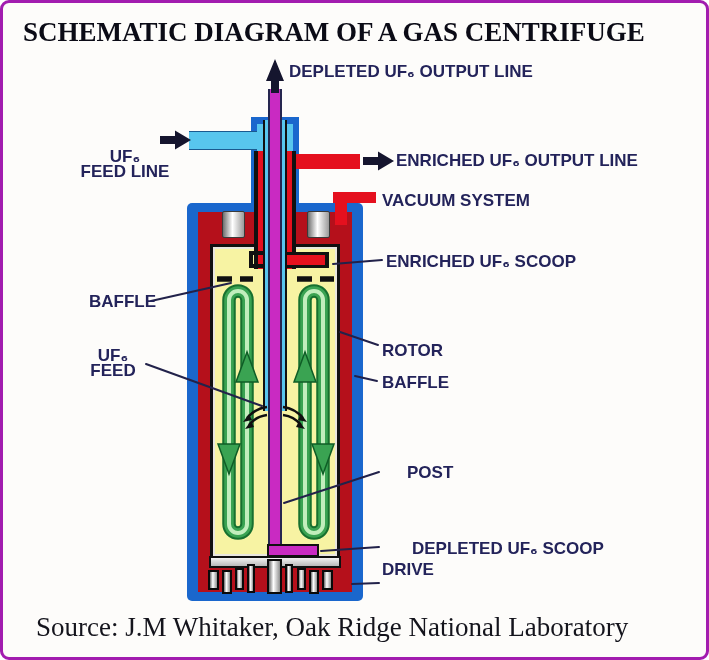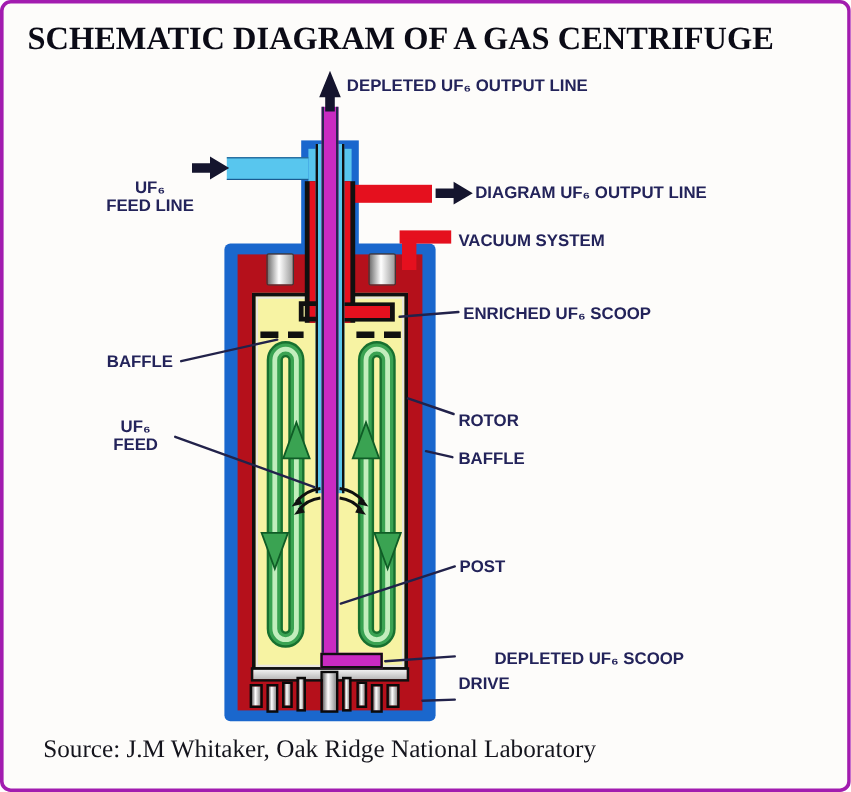--- a/index.html
+++ b/index.html
@@ -16,24 +16,24 @@
   .abs{position:absolute;}
   .title{
     left:20px;top:14px;width:672px;
     font-family:"Liberation Serif","DejaVu Serif",serif;
     font-weight:bold;font-size:27px;letter-spacing:0px;
     color:#0b0b16;white-space:nowrap;
   }
   .source{
     left:33px;top:609px;width:640px;
     font-family:"Liberation Serif","DejaVu Serif",serif;
-    font-size:21px;color:#14141c;white-space:nowrap;
+    font-size:27px;color:#14141c;white-space:nowrap;
   }
   .lbl{
-    font-weight:bold;font-size:14px;line-height:15px;
+    font-weight:bold;font-size:17px;line-height:15px;
     color:var(--label_navy,#23235a);white-space:nowrap;
   }
   .lbl2{text-align:center;width:110px;white-space:normal;}
   
   .neck       {left:248px;top:114px;width:48px;height:90px;background:var(--casing_blue,#1a67cd);}
   .neckcore   {left:254px;top:121px;width:36px;height:31px;background:var(--feed_cyan,#58c6ee);}
   .casing     {left:184px;top:200px;width:176px;height:398px;background:var(--casing_blue,#1a67cd);border-radius:5px;}
   .rotorblock {left:195px;top:209px;width:154px;height:380px;background:var(--rotor_red,#b5101b);}
   .bore{
     left:207px;top:241px;width:130px;height:315px;box-sizing:border-box;
@@ -164,28 +164,28 @@
     <line class="leader" x1="281" y1="500" x2="376" y2="469"></line>
     <line class="leader" x1="318" y1="548" x2="376" y2="544"></line>
     <line class="leader" x1="349" y1="581" x2="376" y2="580"></line>
   </svg>
 
   <div class="abs lbl" style="left:286px;top:61px;">DEPLETED UF₆ OUTPUT LINE</div>
   <div class="abs lbl lbl2" style="left:67px;top:146px;">
     <div>UF₆</div>
     <div>FEED LINE</div>
   </div>
-  <div class="abs lbl" style="left:393px;top:150px;">DIAGRAM UF₆ OUTPUT LINE</div>
+  <div class="abs lbl" style="left:393px;top:150px;">ENRICHED UF₆ OUTPUT LINE</div>
   <div class="abs lbl" style="left:379px;top:190px;">VACUUM SYSTEM</div>
   <div class="abs lbl" style="left:383px;top:251px;">ENRICHED UF₆ SCOOP</div>
   <div class="abs lbl" style="left:86px;top:291px;">BAFFLE</div>
   <div class="abs lbl" style="left:379px;top:340px;">ROTOR</div>
   <div class="abs lbl" style="left:379px;top:372px;">BAFFLE</div>
   <div class="abs lbl lbl2" style="left:55px;top:345px;">
     <div>UF₆</div>
     <div>FEED</div>
   </div>
-  <div class="abs lbl" style="left:380px;top:462px;">POST</div>
+  <div class="abs lbl" style="left:404px;top:462px;">POST</div>
   <div class="abs lbl" style="left:379px;top:538px;padding-left:30px;">DEPLETED UF₆ SCOOP</div>
   <div class="abs lbl" style="left:379px;top:559px;">DRIVE</div>
 
   <div class="abs source">Source: J.M Whitaker, Oak Ridge National Laboratory</div>
 </div>
 
 </body></html>

